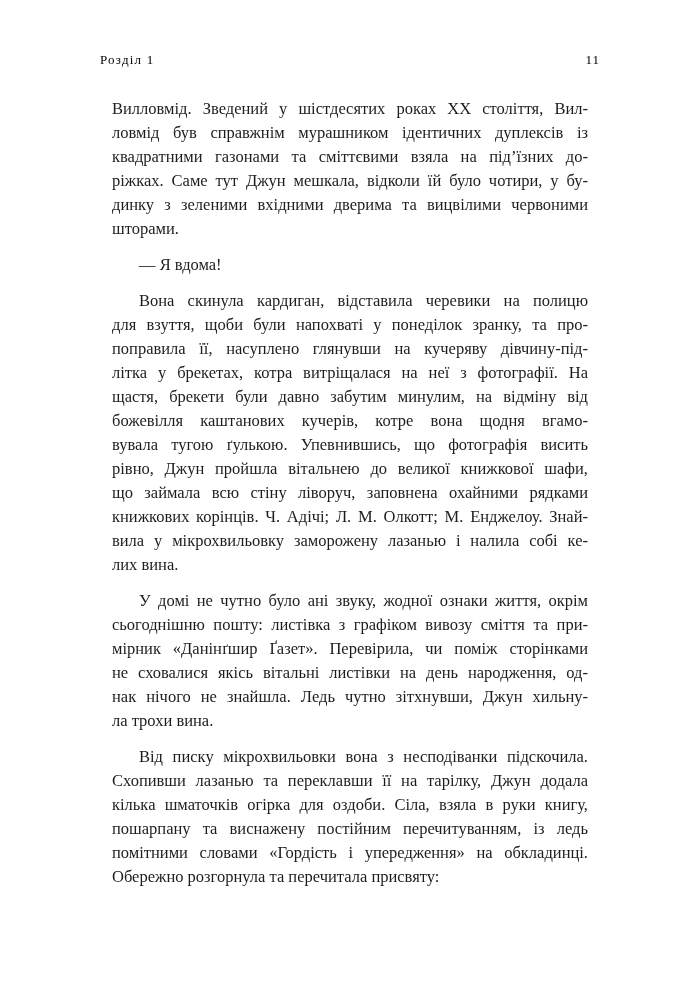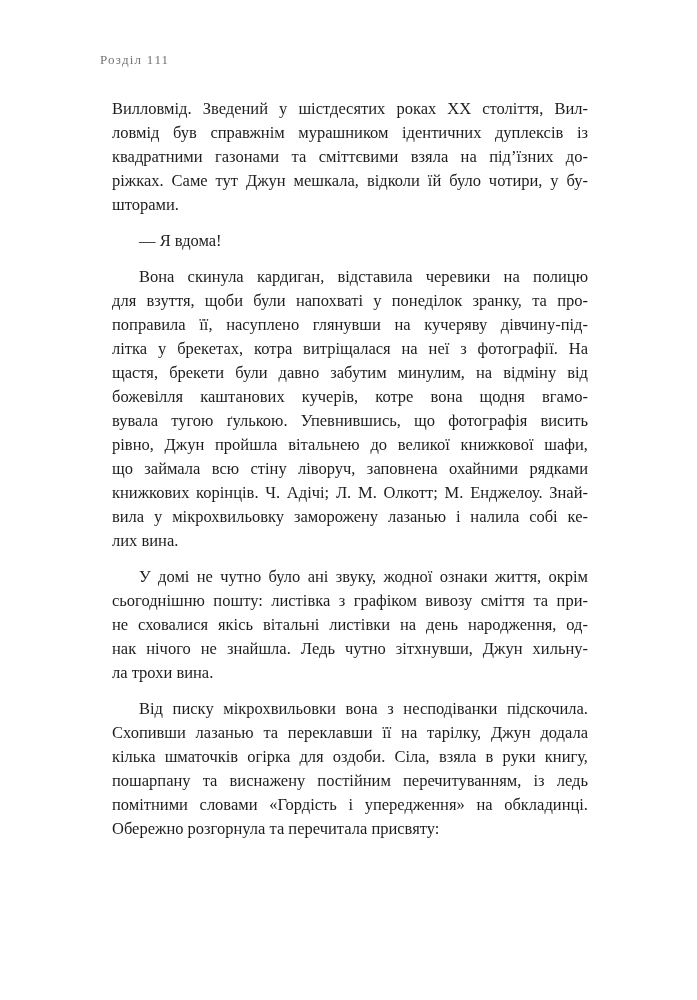--- a/index.html
+++ b/index.html
@@ -12,22 +12,23 @@
     width: 697px;
     height: 1000px;
     background: #ffffff;
     box-sizing: border-box;
     padding: 52px 97px 0 100px;
     overflow: hidden;
     font-family: "Liberation Serif", "DejaVu Serif", serif;
   }
   .header {
     display: flex;
+    justify-content: space-between;
     align-items: baseline;
-    color: #737373;
+    color: #000000;
     font-size: 13px;
   }
   .header .chapter {
     letter-spacing: 1.2px;
   }
   .header .pagenum {
     letter-spacing: 1px;
   }
   .text-block {
     margin-top: 29px;
@@ -59,20 +60,21 @@
     <span class="chapter">Розділ 1</span>
     <span class="pagenum">11</span>
   </div>
 
   <div class="text-block">
       <div class="paragraph">
         <div class="line">Вилловмід. Зведений у шістдесятих роках ХХ століття, Вил-</div>
         <div class="line">ловмід був справжнім мурашником ідентичних дуплексів із</div>
         <div class="line">квадратними газонами та сміттєвими взяла на під’їзних до-</div>
         <div class="line">ріжках. Саме тут Джун мешкала, відколи їй було чотири, у бу-</div>
+        <div class="line">динку з зеленими вхідними дверима та вицвілими червоними</div>
         <div class="line last">шторами.</div>
       </div>
       <div class="paragraph">
         <div class="line indent last">— Я вдома!</div>
       </div>
       <div class="paragraph">
         <div class="line indent">Вона скинула кардиган, відставила черевики на полицю</div>
         <div class="line">для взуття, щоби були напохваті у понеділок зранку, та про-</div>
         <div class="line">поправила її, насуплено глянувши на кучеряву дівчину-під-</div>
         <div class="line">літка у брекетах, котра витріщалася на неї з фотографії. На</div>
@@ -81,20 +83,21 @@
         <div class="line">вувала тугою ґулькою. Упевнившись, що фотографія висить</div>
         <div class="line">рівно, Джун пройшла вітальнею до великої книжкової шафи,</div>
         <div class="line">що займала всю стіну ліворуч, заповнена охайними рядками</div>
         <div class="line">книжкових корінців. Ч. Адічі; Л. М. Олкотт; М. Енджелоу. Знай-</div>
         <div class="line">вила у мікрохвильовку заморожену лазанью і налила собі ке-</div>
         <div class="line last">лих вина.</div>
       </div>
       <div class="paragraph">
         <div class="line indent">У домі не чутно було ані звуку, жодної ознаки життя, окрім</div>
         <div class="line">сьогоднішню пошту: листівка з графіком вивозу сміття та при-</div>
+        <div class="line">мірник «Данінґшир Ґазет». Перевірила, чи поміж сторінками</div>
         <div class="line">не сховалися якісь вітальні листівки на день народження, од-</div>
         <div class="line">нак нічого не знайшла. Ледь чутно зітхнувши, Джун хильну-</div>
         <div class="line last">ла трохи вина.</div>
       </div>
       <div class="paragraph">
         <div class="line indent">Від писку мікрохвильовки вона з несподіванки підскочила.</div>
         <div class="line">Схопивши лазанью та переклавши її на тарілку, Джун додала</div>
         <div class="line">кілька шматочків огірка для оздоби. Сіла, взяла в руки книгу,</div>
         <div class="line">пошарпану та виснажену постійним перечитуванням, із ледь</div>
         <div class="line">помітними словами «Гордість і упередження» на обкладинці.</div>

